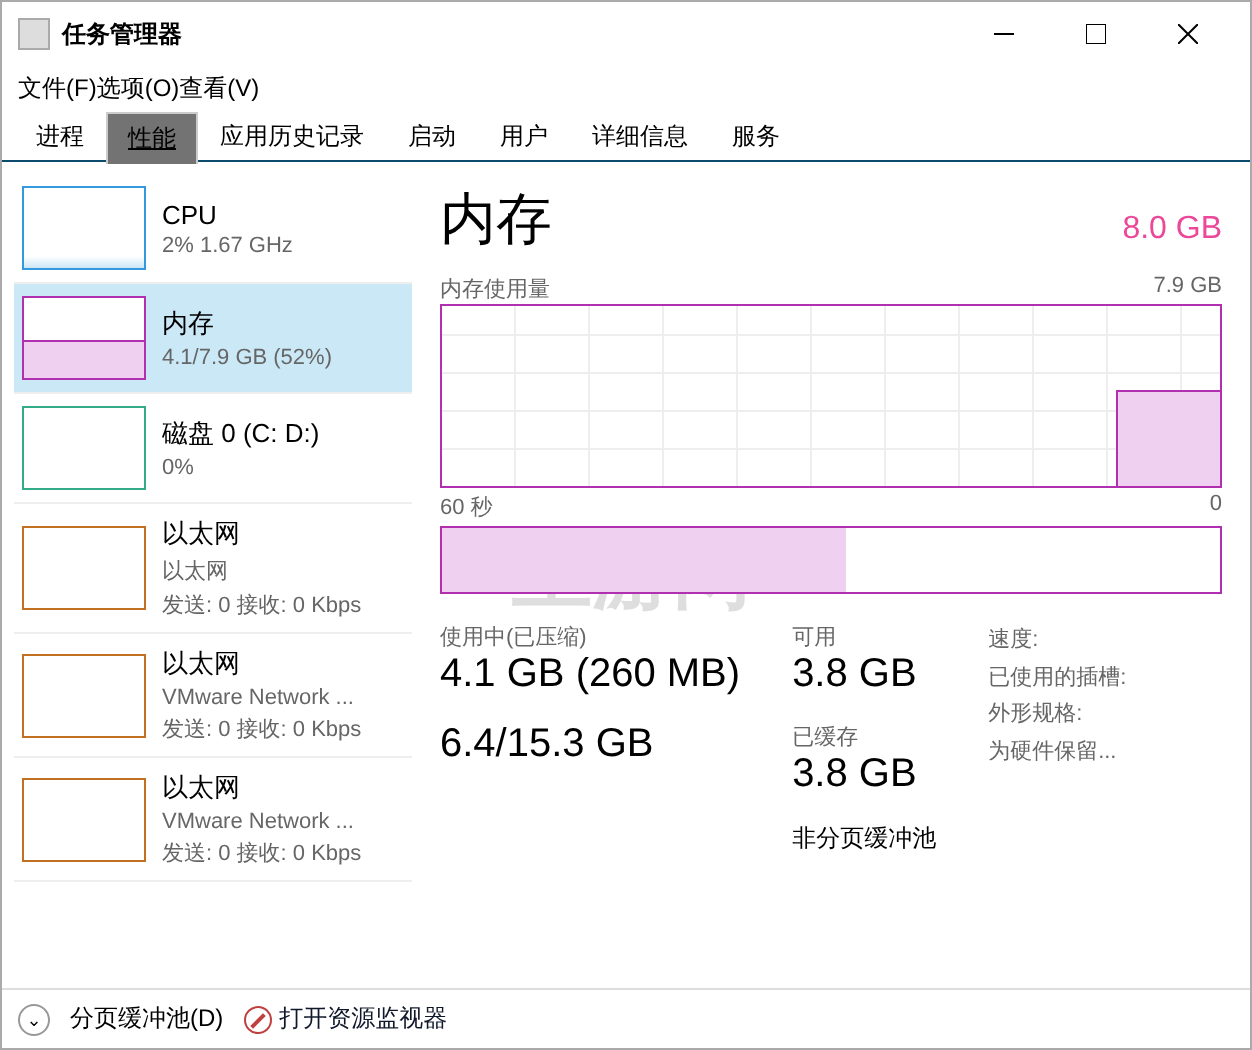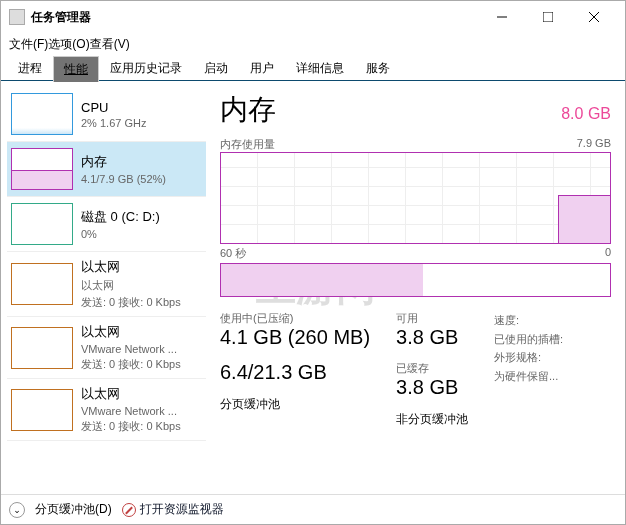--- a/index.html
+++ b/index.html
@@ -163,23 +163,22 @@
     <div class="comp">
         <div class="used"></div>
       </div>
     <div class="stats">
       <div class="col">
         <div class="stat">
             <div class="lb">使用中(已压缩)</div>
             <div class="vl">4.1 GB (260 MB)</div>
           </div>
         <div class="stat">
-            <div class="vl">6.4/21.3 GB</div>
-          </div>
-        <div class="lb">分页缓冲池</div>
+            <div class="vl">6.4/15.3 GB</div>
+          </div>
       </div>
       <div class="col">
         <div class="stat">
             <div class="lb">可用</div>
             <div class="vl">3.8 GB</div>
           </div>
         <div class="stat">
             <div class="lb">已缓存</div>
             <div class="vl">3.8 GB</div>
           </div>

